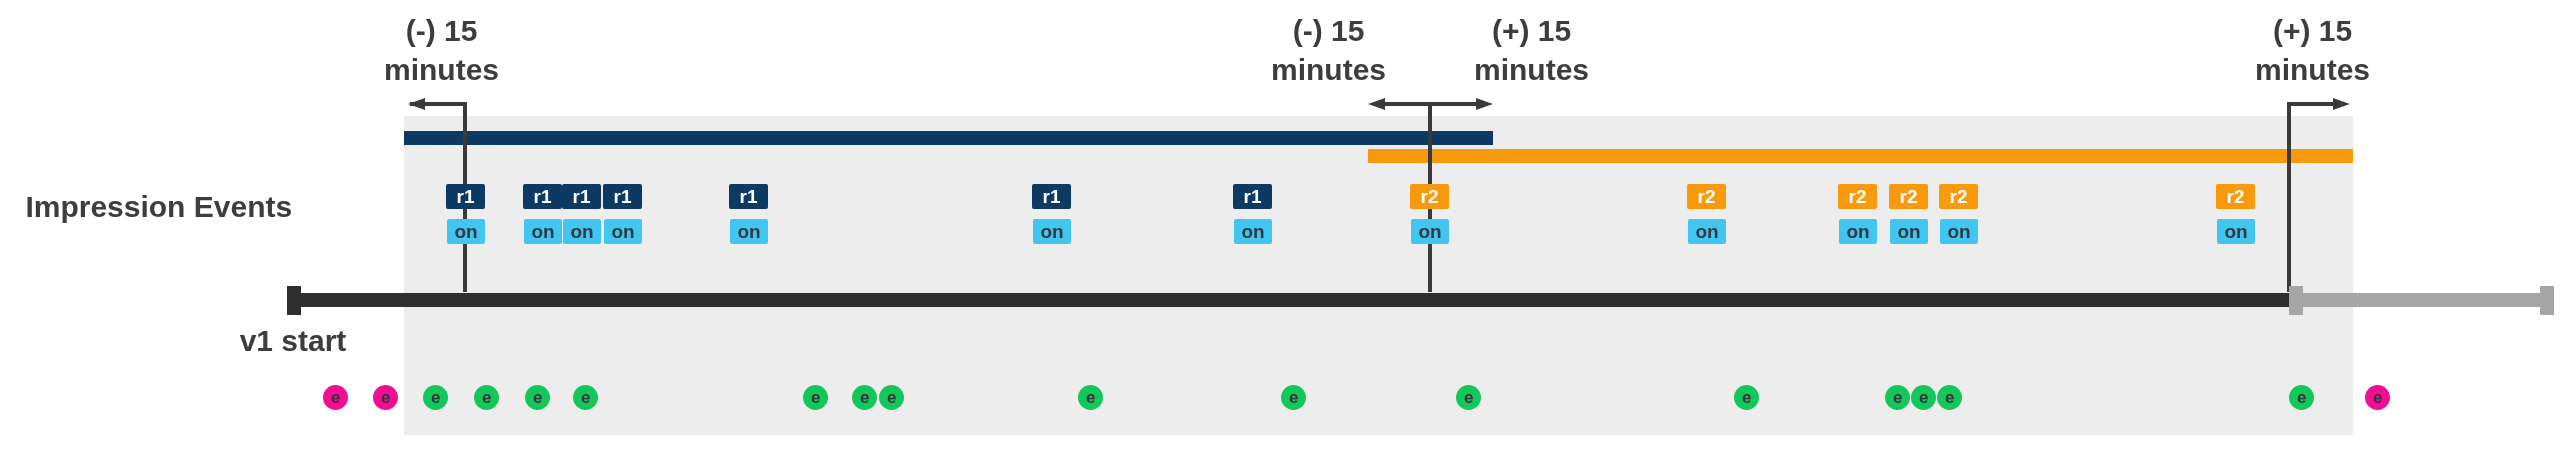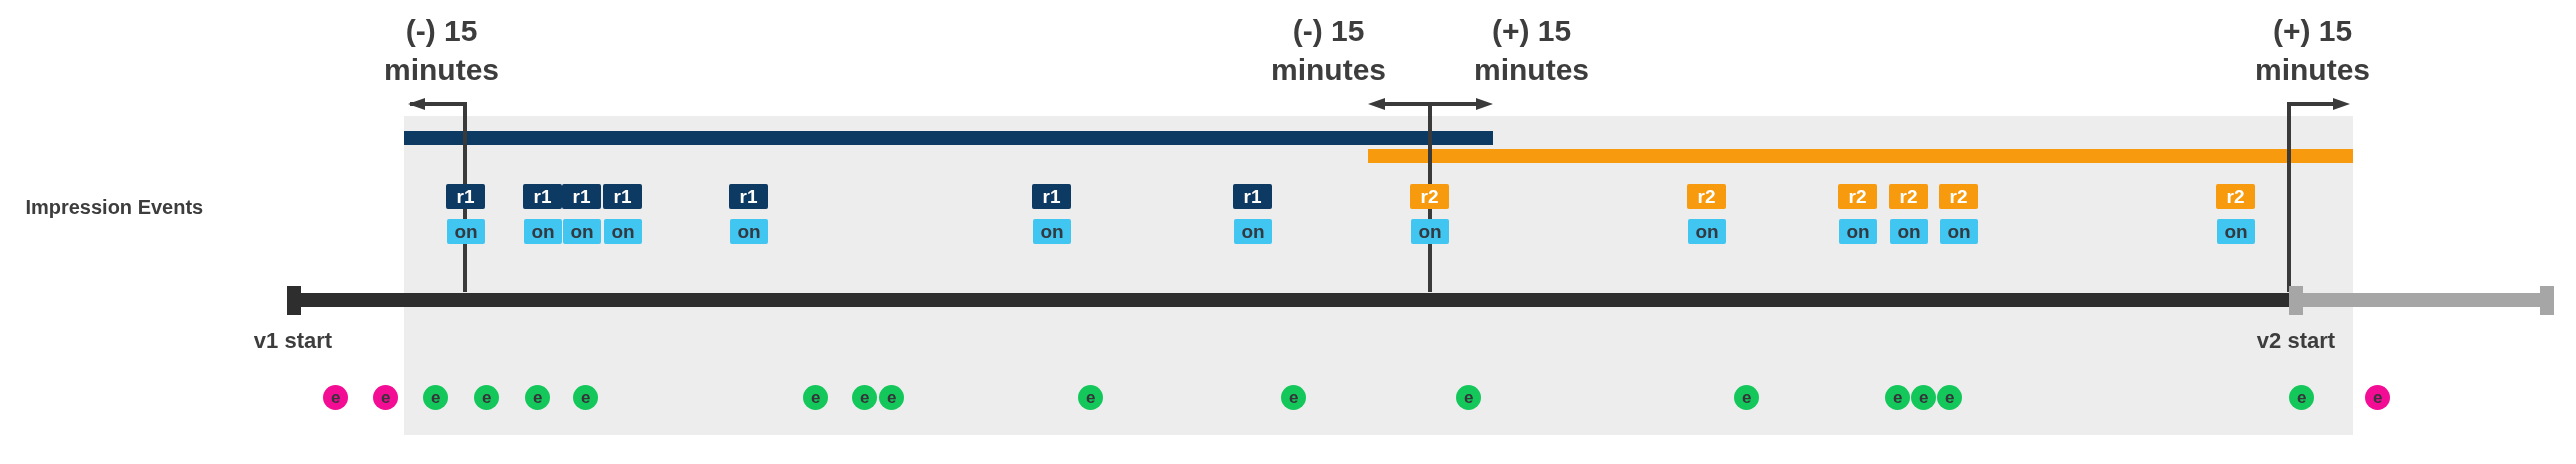--- a/index.html
+++ b/index.html
@@ -11,22 +11,22 @@
   .bar{position:absolute;height:14px;}
   .bar.r1{background:var(--r1);}
   .bar.r2{background:var(--r2);}
   .guide{position:absolute;width:3.8px;background:var(--guide);}
   .hline{position:absolute;height:3.8px;background:var(--guide);}
   .tri{position:absolute;width:0;height:0;border-top:6.6px solid transparent;border-bottom:6.6px solid transparent;}
   .tri.left{border-right:17px solid var(--guide);}
   .tri.right{border-left:17px solid var(--guide);}
   .ann{position:absolute;top:11.3px;width:263px;text-align:center;
        font-size:30px;font-weight:700;color:var(--text);line-height:39px;}
-  .rowlabel{position:absolute;font-size:20px;font-weight:700;color:var(--text);line-height:38px;white-space:nowrap;}
-  .tlabel{position:absolute;width:244px;text-align:center;font-size:22px;font-weight:700;color:var(--text);line-height:38px;}
+  .rowlabel{position:absolute;font-size:30px;font-weight:700;color:var(--text);line-height:38px;white-space:nowrap;}
+  .tlabel{position:absolute;width:244px;text-align:center;font-size:30px;font-weight:700;color:var(--text);line-height:38px;}
   .rbox{position:absolute;top:184px;width:39px;height:25.4px;border-radius:1.9px;
         color:#ffffff;background:var(--r1);font-size:19px;font-weight:700;
         display:flex;align-items:center;justify-content:center;}
   .rbox.r2{background:var(--r2);}
   .obox{position:absolute;top:219px;width:38px;height:25.4px;border-radius:1.9px;
         background:var(--status_on_bg);color:var(--status_on_text);
         font-size:19px;font-weight:700;display:flex;align-items:center;justify-content:center;}
   .dot{position:absolute;top:385px;width:25.4px;height:25.4px;border-radius:50%;
        font-size:17px;font-weight:700;color:#35343A;
        display:flex;align-items:center;justify-content:center;}
@@ -108,21 +108,20 @@
       <div class="obox" style="left: 2217px;">on</div>
     </div>
 
   <div class="tl-cap dark" id="tl-cap-start" style="left: 287px; top: 286px;"></div>
   <div class="tl-bar dark" id="tl-dark" style="left: 291px; top: 293px; width: 1998px;"></div>
   <div class="tl-cap gray" id="tl-cap-v2" style="left: 2289px; top: 286px;"></div>
   <div class="tl-bar gray" id="tl-gray" style="left: 2302px; top: 293px; width: 238px;"></div>
   <div class="tl-cap gray" id="tl-cap-end" style="left: 2540px; top: 286px;"></div>
 
   <div class="tlabel" id="v1-label" style="left: 171px; top: 322px;">v1 start</div>
-  <div class="tlabel" id="v2-label" style="left: 2174px; top: 322px;">v2 start</div>
 
   <div id="externals">
       <div class="dot pink" style="left: 323px;">e</div>
       <div class="dot pink" style="left: 373px;">e</div>
       <div class="dot green" style="left: 423px;">e</div>
       <div class="dot green" style="left: 474px;">e</div>
       <div class="dot green" style="left: 525px;">e</div>
       <div class="dot green" style="left: 573px;">e</div>
       <div class="dot green" style="left: 803px;">e</div>
       <div class="dot green" style="left: 852px;">e</div>

